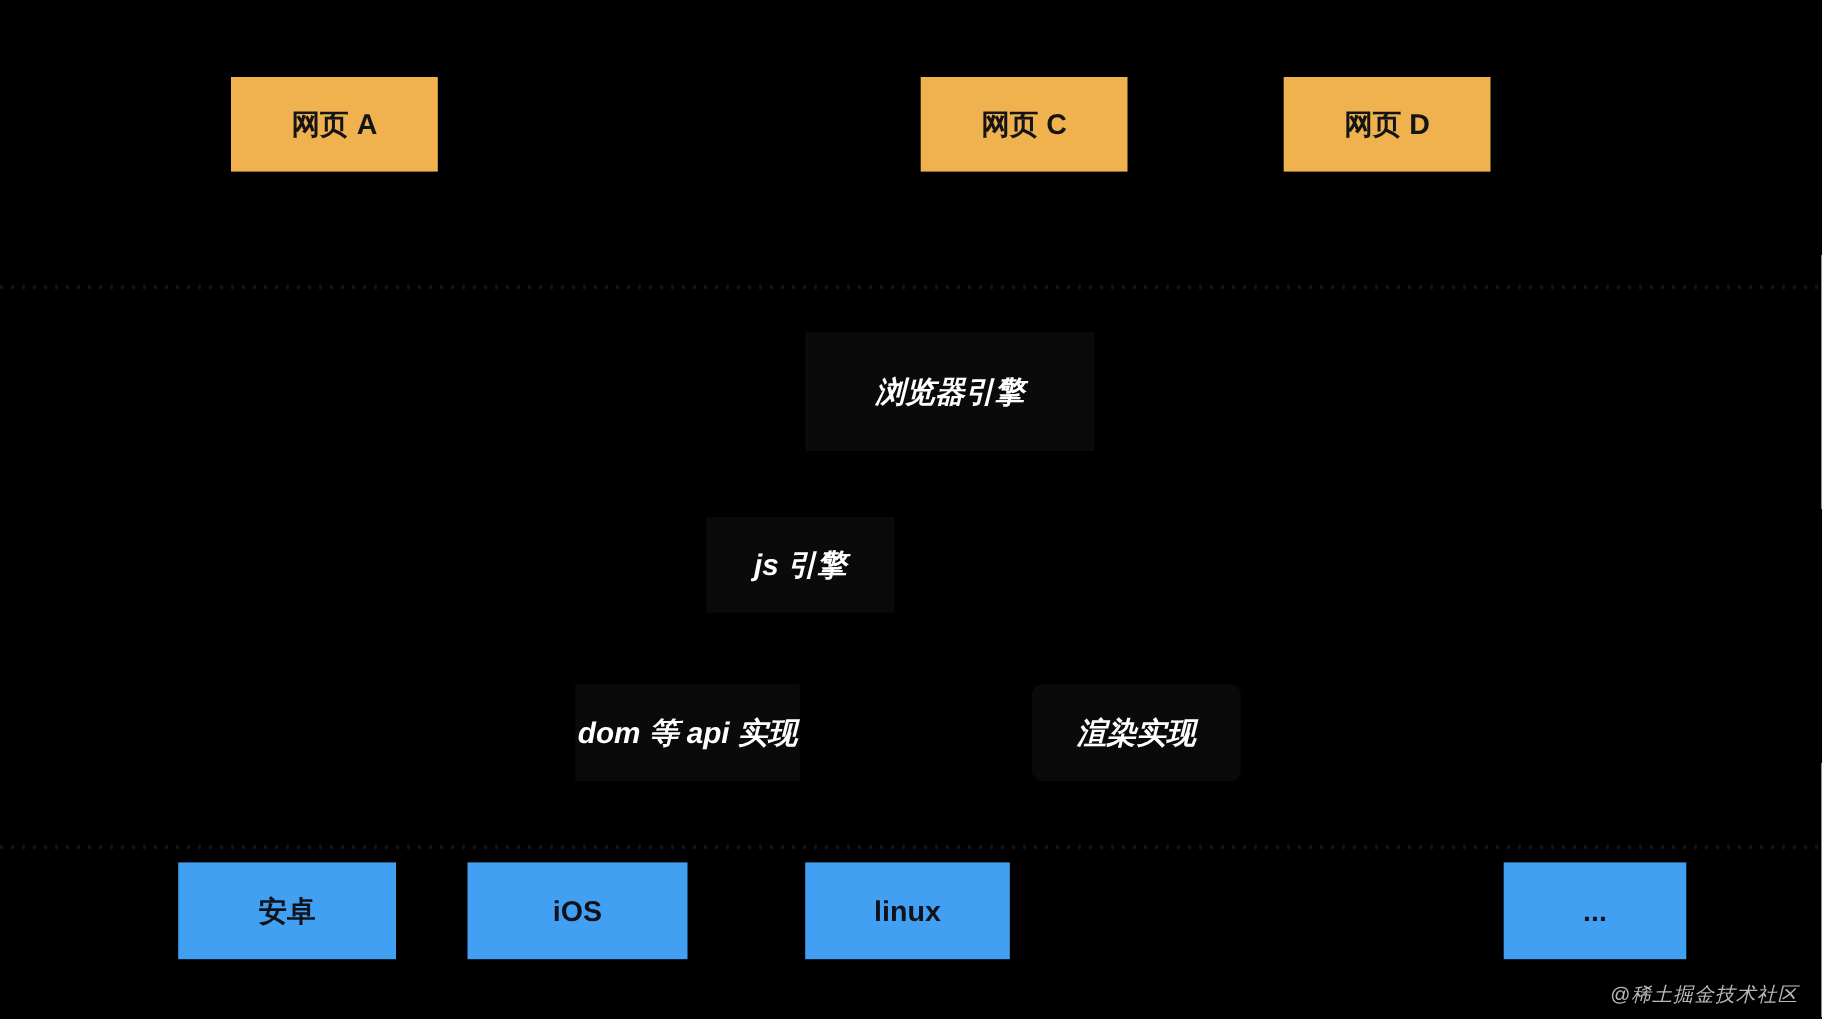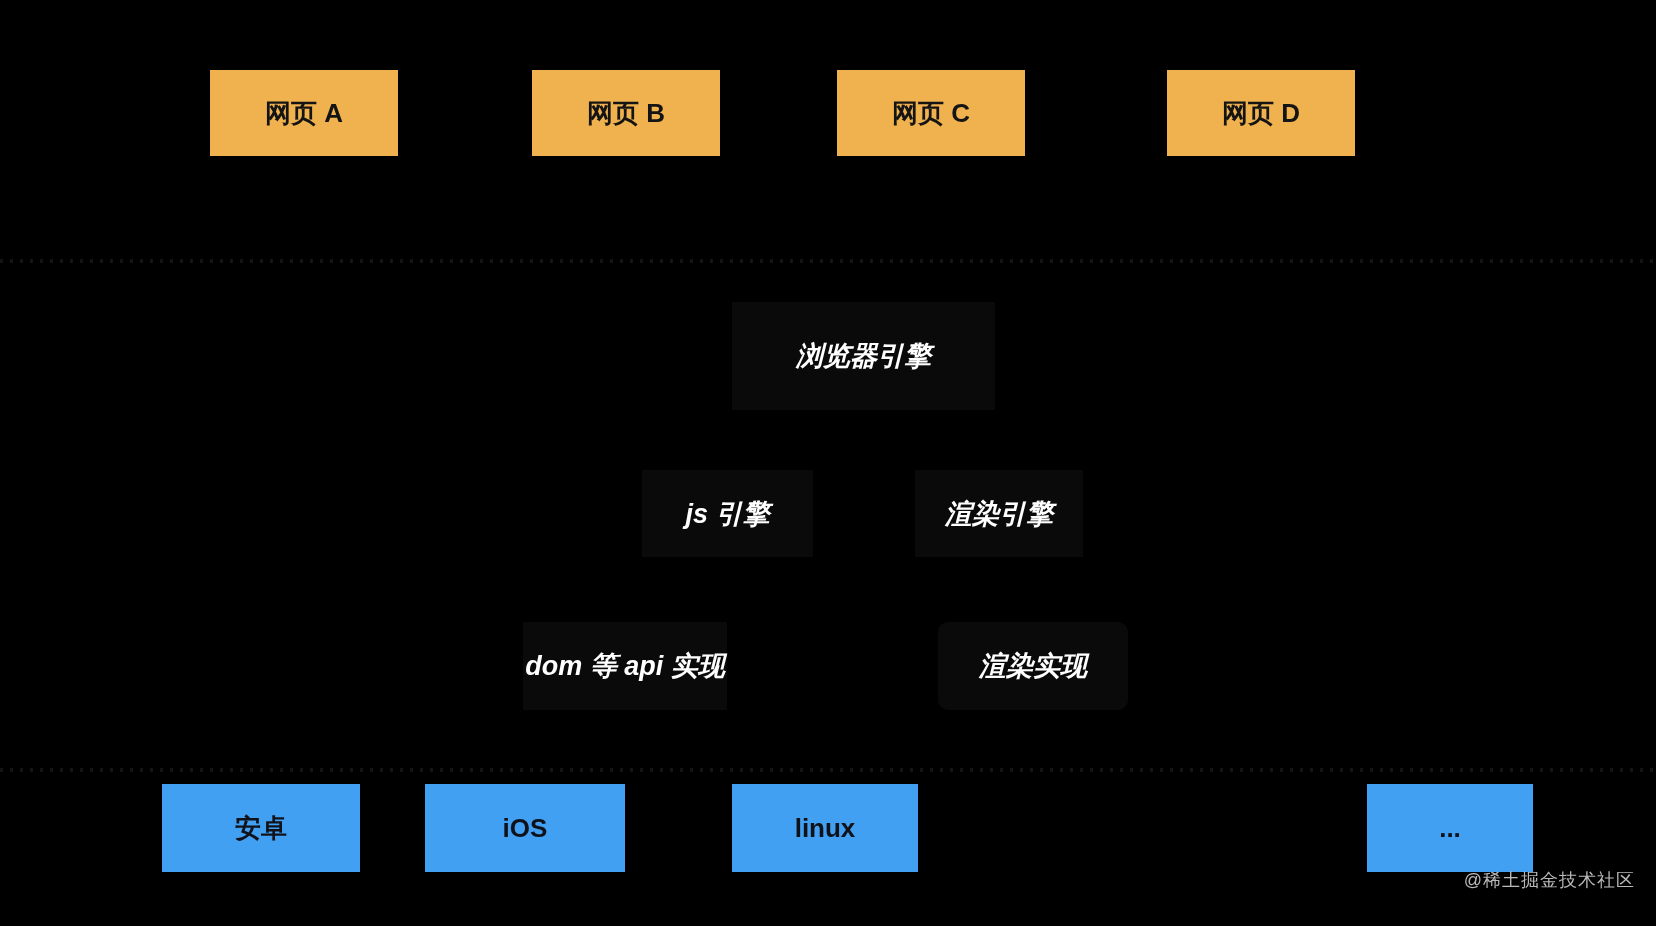--- a/index.html
+++ b/index.html
@@ -43,43 +43,42 @@
   .dotted-divider {
     position: absolute;
     left: 0;
     width: 1656px;
     height: 4px;
     background-image: repeating-linear-gradient(to right, #141414 0 3px, transparent 3px 10px);
   }
   .watermark {
     position: absolute;
     right: 21px;
-    bottom: 34px;
+    bottom: 10px;
     color: #b9b9b9;
     font-size: 18px;
     font-weight: normal;
     letter-spacing: 1px;
+    font-style: italic;
   }
 </style>
 </head>
 <body>
 
 <div class="stage">
 
   <div class="box webpage-box" style="left:210px; top:70px; width:188px; height:86px;">网页 A</div>
-  <div class="box webpage-box" style="left:532px; top:70px; width:188px; height:86px;">网页 B</div>
   <div class="box webpage-box" style="left:837px; top:70px; width:188px; height:86px;">网页 C</div>
   <div class="box webpage-box" style="left:1167px; top:70px; width:188px; height:86px;">网页 D</div>
 
   <div class="dotted-divider" style="top:259px;"></div>
 
   <div class="box engine-box" style="left:732px; top:302px; width:263px; height:108px;">浏览器引擎</div>
 
   <div class="box engine-box" style="left:642px; top:470px; width:171px; height:87px;">js 引擎</div>
-  <div class="box engine-box" style="left:915px; top:470px; width:168px; height:87px;">渲染引擎</div>
 
   <div class="box engine-box" style="left:523px; top:622px; width:204px; height:88px;">dom 等 api 实现</div>
   <div class="box engine-box" style="left:938px; top:622px; width:190px; height:88px;border-radius:10px;">渲染实现</div>
 
   <div class="dotted-divider" style="top:768px;"></div>
 
   <div class="box platform-box" style="left:425px; top:784px; width:200px; height:88px;">iOS</div>
   <div class="box platform-box" style="left:162px; top:784px; width:198px; height:88px;">安卓</div>
   <div class="box platform-box" style="left:732px; top:784px; width:186px; height:88px;text-align:center;">linux</div>
   <div class="box platform-box" style="left:1367px; top:784px; width:166px; height:88px;">...</div>

